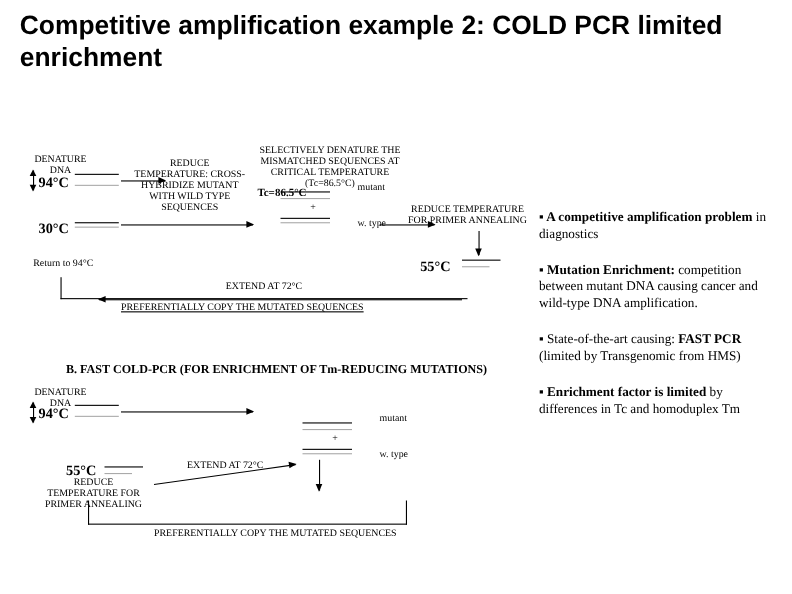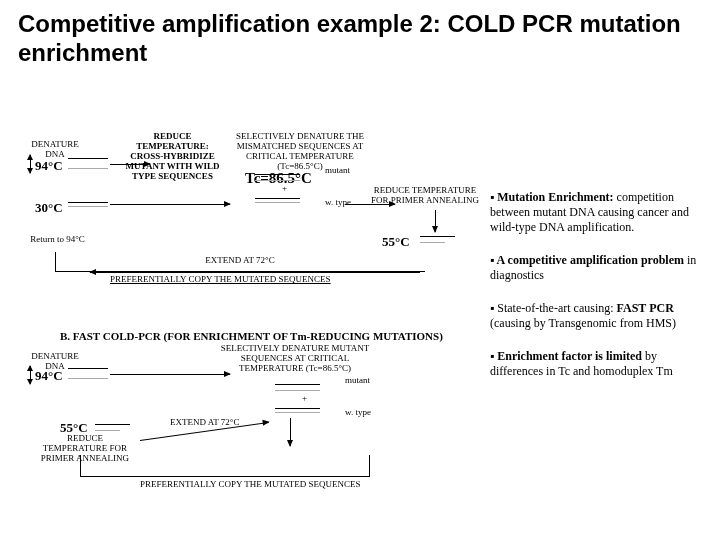--- a/index.html
+++ b/index.html
@@ -21,43 +21,43 @@
   .double-varrow::after { content: ""; position: absolute; left: -3px; bottom: -1px; border-top: 6px solid #000; border-left: 3px solid transparent; border-right: 3px solid transparent; }
   .bullets { position: absolute; right: 20px; top: 190px; width: 210px; font-family: "Times New Roman", serif; font-size: 12px; }
   .bullet { margin-bottom: 18px; line-height: 1.25; }
   .bullet .lead::before { content: "▪ "; }
   .bold { font-weight: bold; }
   .return-path { position: absolute; border: 1px solid #000; border-top: none; }
 </style>
 </head>
 <body>
 
-<div class="title">Competitive amplification example 2: COLD PCR mutation enrichment</div>
+<div class="title">Competitive amplification example 2: COLD PCR limited enrichment</div>
 
 <div class="diagram-area">
 
   <div class="diag-section" style="height:170px;">
 
     <div class="small-text" style="left:-5px; top:20px; width:60px;">DENATURE DNA</div>
     <div class="vertical-arrow double-varrow" style="left:0; top:35px; height:18px;"></div>
     <div class="temp-label" style="left:5px; top:38px;">94°C</div>
     <div class="dna-line" style="left:38px; top:38px; width:40px;"></div>
     <div class="dna-line dna-gray" style="left:38px; top:48px; width:40px;"></div>
 
     <div class="arrow" style="left:80px; top:44px; width:40px;"></div>
-    <div class="small-text" style="left:90px; top:12px; width:105px;font-weight:bold;">REDUCE TEMPERATURE: CROSS-HYBRIDIZE MUTANT WITH WILD TYPE SEQUENCES</div>
+    <div class="small-text" style="left:90px; top:24px; width:105px;">REDUCE TEMPERATURE: CROSS-HYBRIDIZE MUTANT WITH WILD TYPE SEQUENCES</div>
 
     <div class="temp-label" style="left:5px; top:80px;">30°C</div>
     <div class="dna-line" style="left:38px; top:82px; width:40px;"></div>
     <div class="dna-line dna-gray" style="left:38px; top:86px; width:40px;"></div>
 
     <div class="arrow" style="left:80px; top:84px; width:120px;"></div>
     <div class="small-text" style="left:200px; top:12px; width:140px;">SELECTIVELY DENATURE THE MISMATCHED SEQUENCES AT CRITICAL TEMPERATURE (Tc=86.5°C)</div>
 
-    <div class="temp-label" style="left:215px; top:50px; font-size:15px;">Tc=86.5°C</div>
+    <div class="temp-label" style="left:204px; top:50px; font-size:10px;">Tc=86.5°C</div>
     <div class="small-text" style="left:295px; top:46px;">mutant</div>
     <div class="dna-line" style="left:225px; top:54px; width:45px;"></div>
     <div class="dna-line dna-gray" style="left:225px; top:60px; width:45px;"></div>
     <div class="small-text" style="left:252px; top:64px;">+</div>
     <div class="dna-line" style="left:225px; top:78px; width:45px;"></div>
     <div class="dna-line dna-gray" style="left:225px; top:82px; width:45px;"></div>
     <div class="small-text" style="left:295px; top:78px;">w. type</div>
 
     <div class="arrow" style="left:315px; top:84px; width:50px;"></div>
     <div class="small-text" style="left:340px; top:66px; width:110px;">REDUCE TEMPERATURE FOR PRIMER ANNEALING</div>
@@ -82,21 +82,20 @@
       <span>(FOR ENRICHMENT OF Tm-REDUCING MUTATIONS)</span>
     </div>
 
     <div class="small-text" style="left:-5px; top:22px; width:60px;">DENATURE DNA</div>
     <div class="vertical-arrow double-varrow" style="left:0; top:36px; height:18px;"></div>
     <div class="temp-label" style="left:5px; top:38px;">94°C</div>
     <div class="dna-line" style="left:38px; top:38px; width:40px;"></div>
     <div class="dna-line dna-gray" style="left:38px; top:48px; width:40px;"></div>
 
     <div class="arrow" style="left:80px; top:44px; width:120px;"></div>
-    <div class="small-text" style="left:190px; top:14px; width:150px;">SELECTIVELY DENATURE MUTANT SEQUENCES AT CRITICAL TEMPERATURE (Tc=86.5°C)</div>
 
     <div class="small-text" style="left:315px; top:46px;">mutant</div>
     <div class="dna-line" style="left:245px; top:54px; width:45px;"></div>
     <div class="dna-line dna-gray" style="left:245px; top:60px; width:45px;"></div>
     <div class="small-text" style="left:272px; top:64px;">+</div>
     <div class="dna-line" style="left:245px; top:78px; width:45px;"></div>
     <div class="dna-line dna-gray" style="left:245px; top:82px; width:45px;"></div>
     <div class="small-text" style="left:315px; top:78px;">w. type</div>
 
     <div class="vertical-arrow" style="left:260px; top:88px; height:28px;"></div>
@@ -109,25 +108,25 @@
     <div class="arrow" style="left:110px; top:110px; width:130px; transform:rotate(-8deg); transform-origin:left;"></div>
     <div class="small-text" style="left:140px; top:88px;">EXTEND AT 72°C</div>
 
     <div class="return-path" style="left:50px; top:125px; width:290px; height:22px;"></div>
     <div class="small-text" style="left:110px; top:150px;">PREFERENTIALLY COPY THE MUTATED SEQUENCES</div>
   </div>
 </div>
 
 <div class="bullets">
   <div class="bullet">
+    <span class="lead bold">A competitive amplification problem</span><span> in diagnostics</span>
+  </div>
+  <div class="bullet">
     <span class="lead bold">Mutation Enrichment:</span><span> competition between mutant DNA causing cancer and wild-type DNA amplification.</span>
   </div>
   <div class="bullet">
-    <span class="lead bold">A competitive amplification problem</span><span> in diagnostics</span>
-  </div>
-  <div class="bullet">
     <span class="lead">State-of-the-art causing:</span>
-    <span class="bold">FAST PCR</span><span> (causing by Transgenomic from HMS)</span>
+    <span class="bold">FAST PCR</span><span> (limited by Transgenomic from HMS)</span>
   </div>
   <div class="bullet">
     <span class="lead bold">Enrichment factor is limited</span><span> by differences in Tc and homoduplex Tm</span>
   </div>
 </div>
 
 </body></html>

